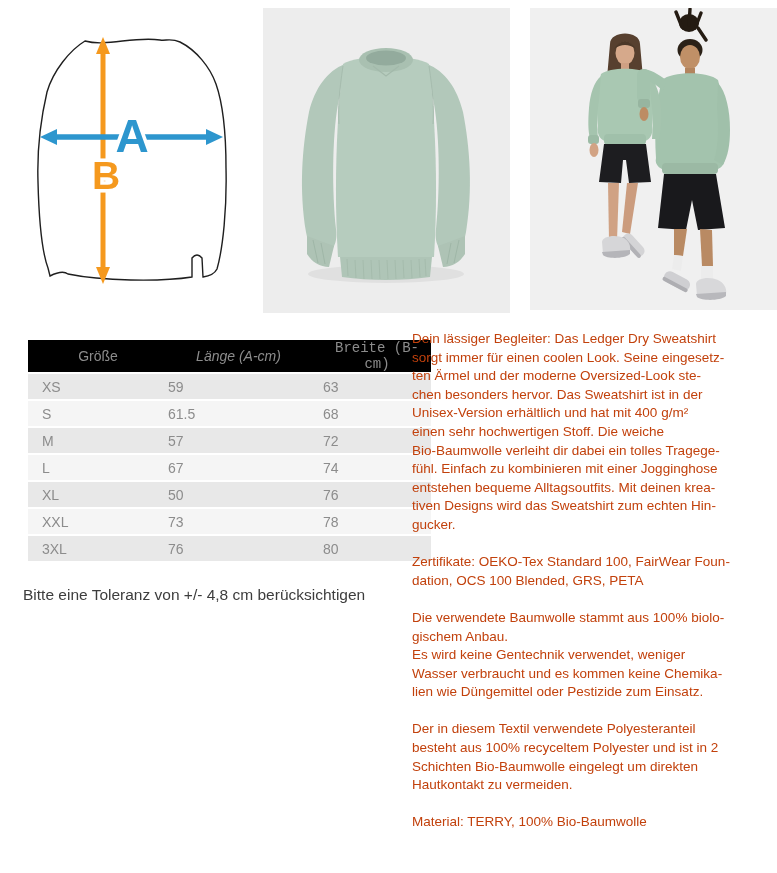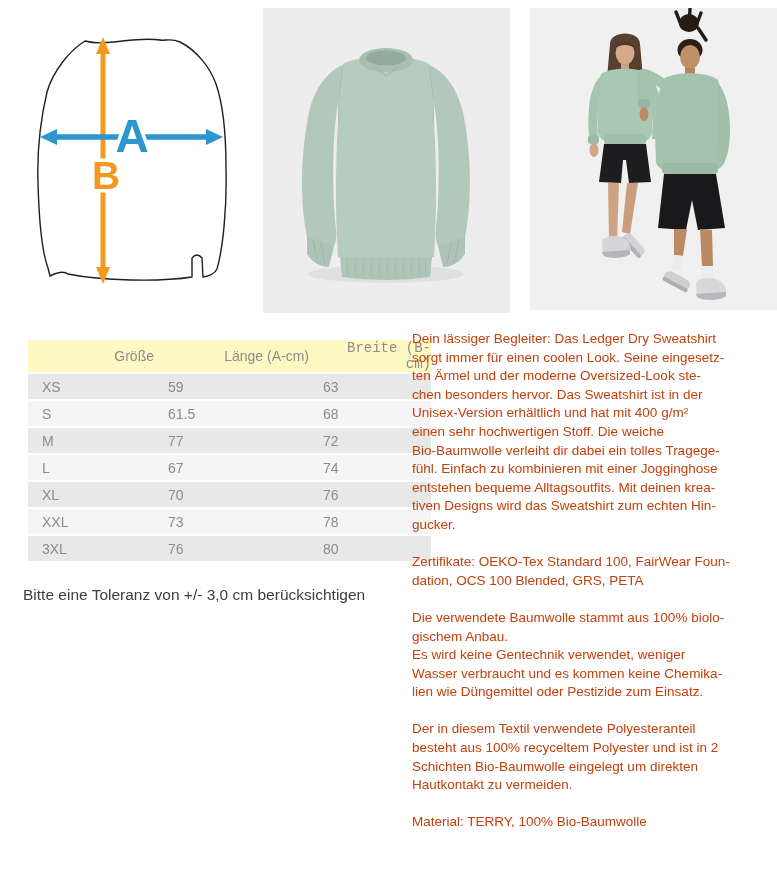--- a/index.html
+++ b/index.html
@@ -10,22 +10,22 @@
   #models-panel{left:530px;top:8px;width:247px;height:302px;background:#f0f0f0;}
   svg{display:block;}
 
   
   .measure-label{font-family:"Liberation Sans",sans-serif;font-weight:bold;paint-order:stroke;stroke:#ffffff;stroke-width:7px;stroke-linejoin:round;}
   .label-a{font-size:46px;fill:#2d96ce;}
   .label-b{font-size:39px;fill:#f5991e;}
 
   
   #size-table{position:absolute;left:28px;top:340px;width:361px;border-collapse:collapse;font-size:14px;color:#8c8c8c;table-layout:fixed;}
-  #size-table th{width:112px;font-weight:normal;text-align:right;height:28px;padding:0 0 0 14px;background:#fef9c3;}
-  #size-table th:nth-child(2){width:141px;}
+  #size-table th{width:112px;font-weight:normal;text-align:center;height:28px;padding:0 0 0 14px;background:#000000;}
+  #size-table th:nth-child(2){width:141px;font-style:italic;}
   #size-table th:nth-child(3){width:108px;font-family:Liberation Mono, monospace;}
   #size-table td{height:25px;padding:0 0 0 14px;}
   #size-table tbody tr{border-top:2px solid #ffffff;padding-left:21px;}
   #size-table tbody tr:nth-child(odd){background:#e8e8e8;}
   #size-table tbody tr:nth-child(even){background:#f5f5f5;}
 
   #tolerance-note{position:absolute;left:23px;top:586px;font-size:15.5px;color:#3d3d3d;}
 
   #description{position:absolute;left:412px;top:330px;width:352px;font-size:13.5px;line-height:18.6px;color:#c2410c;}
   #description p{margin:0 0 18.6px 0;white-space:pre-line;}
@@ -178,47 +178,47 @@
           <td>59</td>
           <td>63</td>
         </tr>
         <tr>
           <td>S</td>
           <td>61.5</td>
           <td>68</td>
         </tr>
         <tr>
           <td>M</td>
-          <td>77</td>
+          <td>57</td>
           <td>72</td>
         </tr>
         <tr>
           <td>L</td>
           <td>67</td>
           <td>74</td>
         </tr>
         <tr>
           <td>XL</td>
-          <td>70</td>
+          <td>50</td>
           <td>76</td>
         </tr>
         <tr>
           <td>XXL</td>
           <td>73</td>
           <td>78</td>
         </tr>
         <tr>
           <td>3XL</td>
           <td>76</td>
           <td>80</td>
         </tr>
       </tbody>
   </table>
 
-  <div id="tolerance-note">Bitte eine Toleranz von +/- 3,0 cm berücksichtigen</div>
+  <div id="tolerance-note">Bitte eine Toleranz von +/- 4,8 cm berücksichtigen</div>
 
   <div id="description">
       <p>Dein lässiger Begleiter: Das Ledger Dry Sweatshirt
 sorgt immer für einen coolen Look. Seine eingesetz-
 ten Ärmel und der moderne Oversized-Look ste-
 chen besonders hervor. Das Sweatshirt ist in der
 Unisex-Version erhältlich und hat mit 400 g/m²
 einen sehr hochwertigen Stoff. Die weiche
 Bio-Baumwolle verleiht dir dabei ein tolles Tragege-
 fühl. Einfach zu kombinieren mit einer Jogginghose

